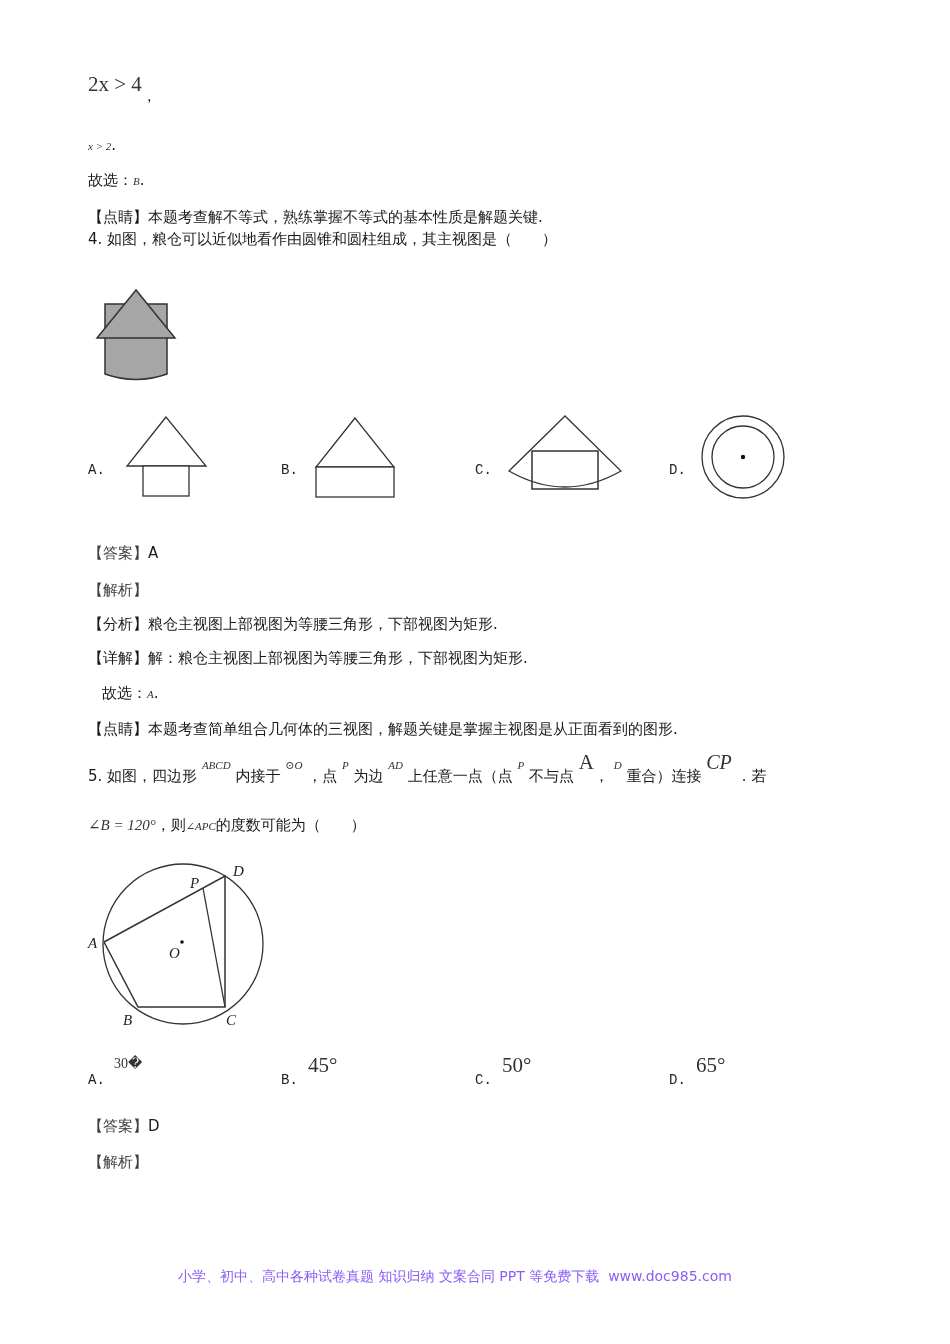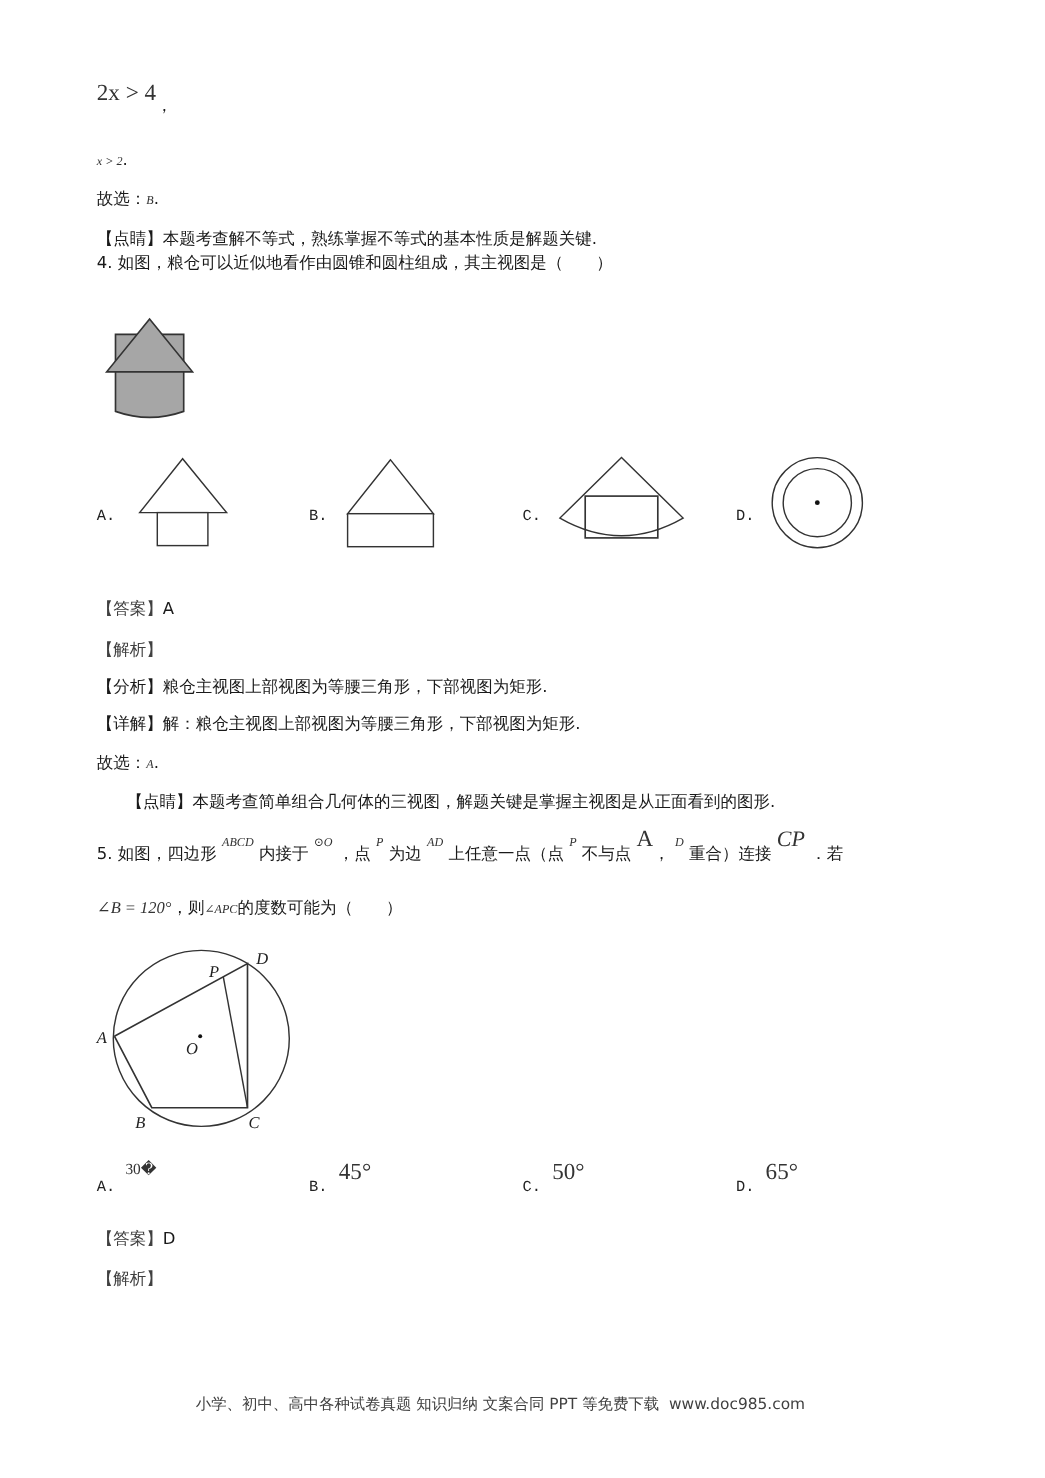--- a/index.html
+++ b/index.html
@@ -5,21 +5,21 @@
   html, body { margin:0; padding:0; background:#ffffff; }
   body { width:950px; height:1344px; position:relative; overflow:hidden;
          font-family:"DejaVu Sans", "Liberation Sans", sans-serif; color:#1a1a1a; }
   .abs { position:absolute; }
   .line { position:absolute; left:88px; font-size:15px; white-space:nowrap; line-height:20px; }
   .math { font-family:"Liberation Serif", "DejaVu Serif", serif; font-style:italic; font-size:11px; color:#333; }
   .mathup { font-family:"Liberation Serif", "DejaVu Serif", serif; font-size:21px; color:#333; }
   .sup { position:relative; top:-12px; }
   .blue { color:#404040; }
   .opt { position:absolute; font-family:"Liberation Mono", "DejaVu Sans Mono", monospace; font-size:14px; color:#222; }
-  .footer { position:absolute; left:178px; top:1268px; font-size:14px; color:#404040; white-space:nowrap; }
+  .footer { position:absolute; left:178px; top:1268px; font-size:14px; color:#8b5cf6; white-space:nowrap; }
   svg { position:absolute; overflow:visible; }
 </style>
 </head>
 <body>
 
 <div class="line" style="top:74px;">
   <span class="mathup">2x &gt; 4</span><span style="position:relative;top:10px;">，</span>
 </div>
 <div class="line" style="top:135px;">
   <span class="math">x &gt; 2</span><span>.</span>
@@ -68,24 +68,24 @@
 </div>
 <div class="line" style="top:580px;">
   <span class="blue">【解析】</span>
 </div>
 <div class="line" style="top:614px;">
   <span>【分析】</span><span>粮仓主视图上部视图为等腰三角形，下部视图为矩形.</span>
 </div>
 <div class="line" style="top:648px;">
   <span>【详解】</span><span>解：粮仓主视图上部视图为等腰三角形，下部视图为矩形.</span>
 </div>
-<div class="line" style="top:683px;">
+<div class="line" style="top:683px;margin-left:14px;">
   <span>故选：</span><span class="math">A</span><span>.</span>
 </div>
-<div class="line" style="top:719px;margin-left:27px;">
+<div class="line" style="top:719px;">
   <span>【点睛】</span><span>本题考查简单组合几何体的三视图，解题关键是掌握主视图是从正面看到的图形.</span>
 </div>
 
 <div class="line" style="top:764px;">
   <span>5. 如图，四边形</span>
   <span class="math sup">ABCD</span>
   <span>内接于</span>
   <span class="math sup">⊙O</span>
   <span>，点</span>
   <span class="math sup">P</span>

